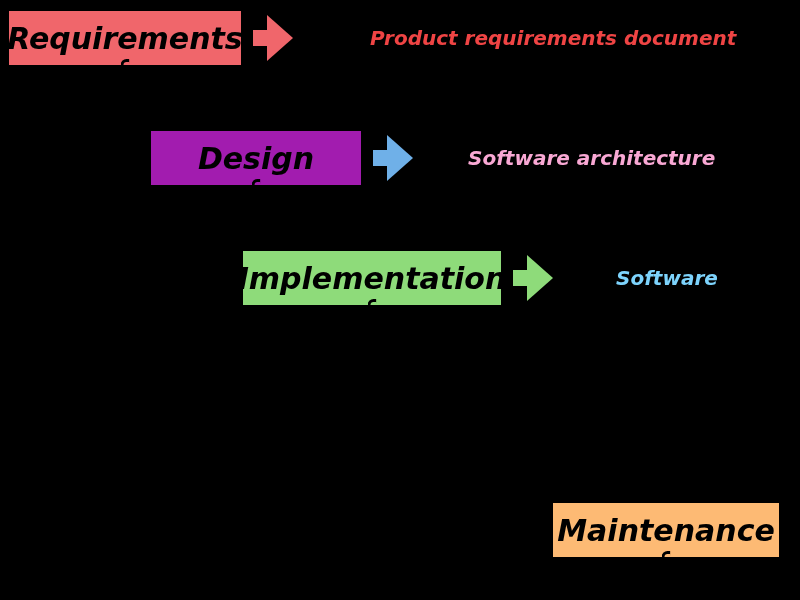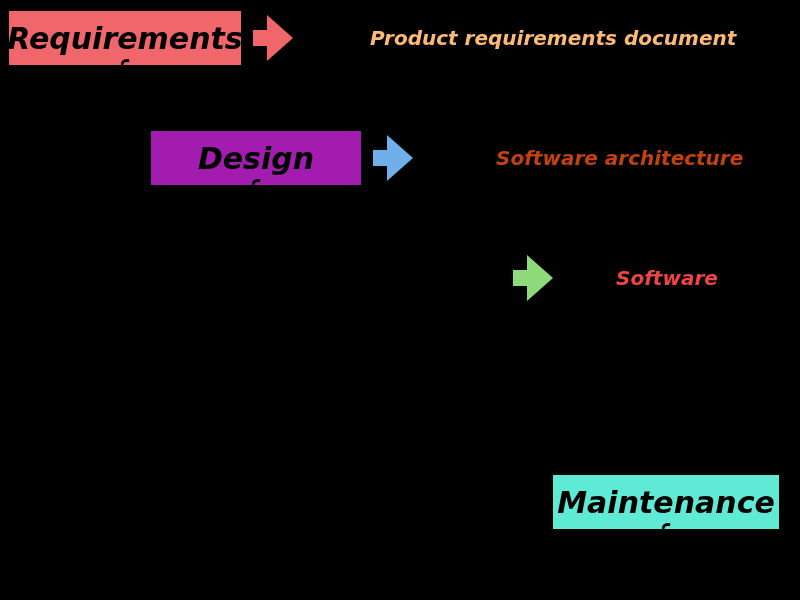--- a/index.html
+++ b/index.html
@@ -18,37 +18,40 @@
 <div class="canvas">
 
   <div class="stage-box" style="left:6px;top:8px;width:238px;height:60px;background:#f0666b;">
     <span>Requirements</span>
   </div>
   <div class="arrow" style="left:250px;top:15px;">
     <div class="head-outline"></div>
     <div class="shaft" style="background:#f0666b;"></div>
     <div class="head" style="border-left:26px solid #f0666b;"></div>
   </div>
-  <div class="out-label" style="left:370px;top:26px;color:#fdba74;">Product requirements document</div>
+  <div class="out-label" style="left:370px;top:26px;color:#ef4444;">Product requirements document</div>
 
   <div class="stage-box" style="left:148px;top:128px;width:216px;height:60px;background:#a21caf;">
     <span>Design</span>
   </div>
   <div class="arrow" style="left:370px;top:135px;">
     <div class="head-outline"></div>
     <div class="shaft" style="background:#6fb0e8;"></div>
     <div class="head" style="border-left:26px solid #6fb0e8;"></div>
   </div>
-  <div class="out-label" style="left:496px;top:146px;color:#c2410c;">Software architecture</div>
+  <div class="out-label" style="left:468px;top:146px;color:#f9a8d4;">Software architecture</div>
 
+  <div class="stage-box" style="left:240px;top:248px;width:264px;height:60px;background:#8edb7a;">
+    <span>Implementation</span>
+  </div>
   <div class="arrow" style="left:510px;top:255px;">
     <div class="head-outline"></div>
     <div class="shaft" style="background:#8edb7a;"></div>
     <div class="head" style="border-left:26px solid #8edb7a;"></div>
   </div>
-  <div class="out-label" style="left:616px;top:266px;color:#ef4444;">Software</div>
+  <div class="out-label" style="left:616px;top:266px;color:#7dd3fc;">Software</div>
 
 
-  <div class="stage-box" style="left:550px;top:472px;width:232px;height:60px;background:#5eead4;">
+  <div class="stage-box" style="left:550px;top:500px;width:232px;height:60px;background:#fdba74;">
     <span>Maintenance</span>
   </div>
 
 </div>
 
 </body></html>

